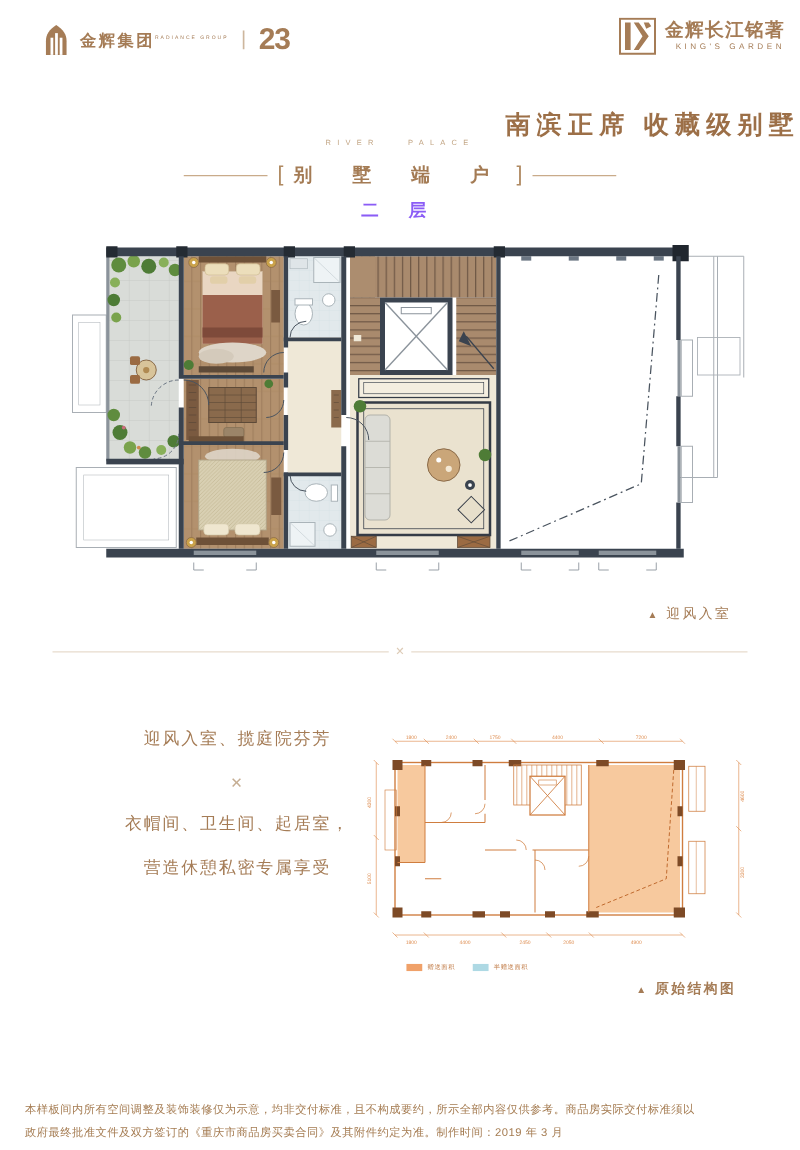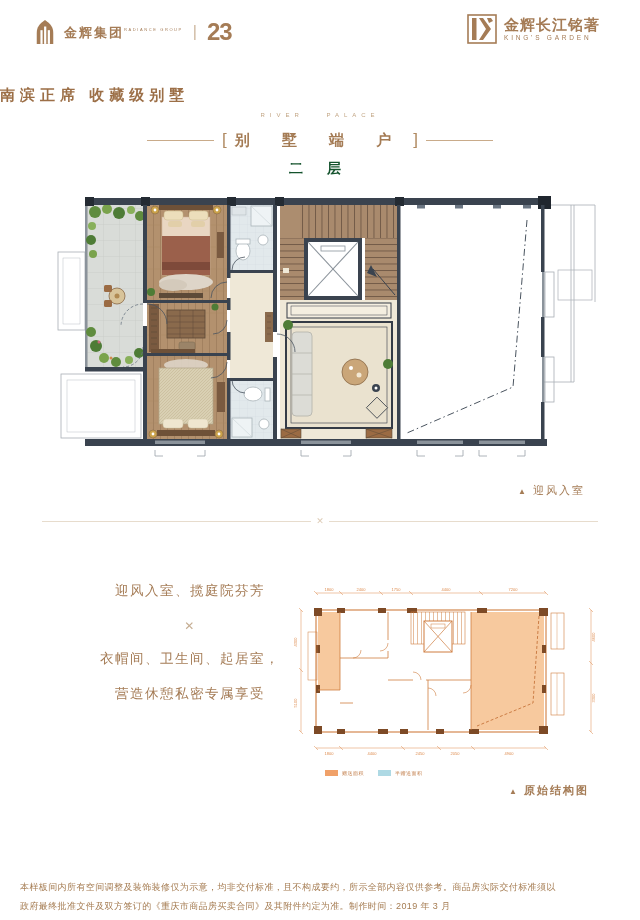--- a/index.html
+++ b/index.html
@@ -6,36 +6,36 @@
   body{font-family:"Liberation Sans",sans-serif;}
   .page{position:relative;width:640px;height:920px;background:#ffffff;overflow:hidden;}
 
   
   .logo-left{position:absolute;left:34px;top:18px;display:flex;align-items:center;gap:8px;}
   .logo-left .txt{display:flex;flex-direction:row;line-height:1;}
   .logo-left .cn{font-size:13px;font-weight:bold;color:#a57c56;letter-spacing:2px;}
   .logo-left .en{font-size:4px;color:#a57c56;letter-spacing:1.6px;margin-top:2px;}
   .logo-sep{color:#cdb69d;font-size:16px;font-weight:300;margin:0 2px;}
   .anniv{font-size:24px;font-weight:bold;color:#a57c56;letter-spacing:-1px;}
-  .logo-right{position:absolute;right:40px;top:14px;display:flex;align-items:center;gap:7px;}
+  .logo-right{position:absolute;right:12px;top:14px;display:flex;align-items:center;gap:7px;text-align:right;}
   .logo-right .txt{display:flex;flex-direction:column;line-height:1;}
   .logo-right .cn{font-size:15px;font-weight:bold;color:#a57c56;letter-spacing:1px;}
   .logo-right .en{font-size:6.5px;color:#a57c56;letter-spacing:2.8px;margin-top:3px;}
 
   
-  .title{position:absolute;top:86px;left:0;width:640px;text-align:left;
-         font-size:15px;font-weight:bold;color:#9c6f47;letter-spacing:5px;}
+  .title{position:absolute;top:86px;left:0;width:640px;text-align:right;
+         font-size:20px;font-weight:bold;color:#9c6f47;letter-spacing:5px;}
   .subtitle{position:absolute;top:112px;left:0;width:640px;text-align:center;
          font-size:6px;color:#c2a584;letter-spacing:5px;word-spacing:16px;}
   .bracket-row{position:absolute;top:130px;left:147px;width:346px;display:flex;align-items:center;}
   .bracket-row .hline{flex:1;height:1px;background:#c9ab8a;}
   .bracket{font-size:17px;color:#b08a62;font-weight:400;padding:0 8px;}
   .unit-type{font-size:15px;font-weight:bold;color:#a47b54;letter-spacing:14px;white-space:nowrap;}
   .floor-label{position:absolute;top:160px;left:0;width:640px;text-align:center;
-         font-size:14px;font-weight:bold;color:#14532d;letter-spacing:10px;}
+         font-size:14px;font-weight:bold;color:#8b5cf6;letter-spacing:10px;}
 
   
   .main-plan{position:absolute;left:55px;top:192px;}
   .caption{position:absolute;font-size:11px;color:#a57c56;letter-spacing:2px;}
   .caption .arr{font-size:8px;margin-right:5px;color:#a57c56;}
   .caption1{top:483px;right:55px;}
   .caption2{top:783px;right:51px;font-weight:bold;}
 
   .divider{position:absolute;top:516px;left:42px;width:556px;display:flex;align-items:center;}
   .divider .dline{flex:1;height:1px;background:#e7dccd;}

